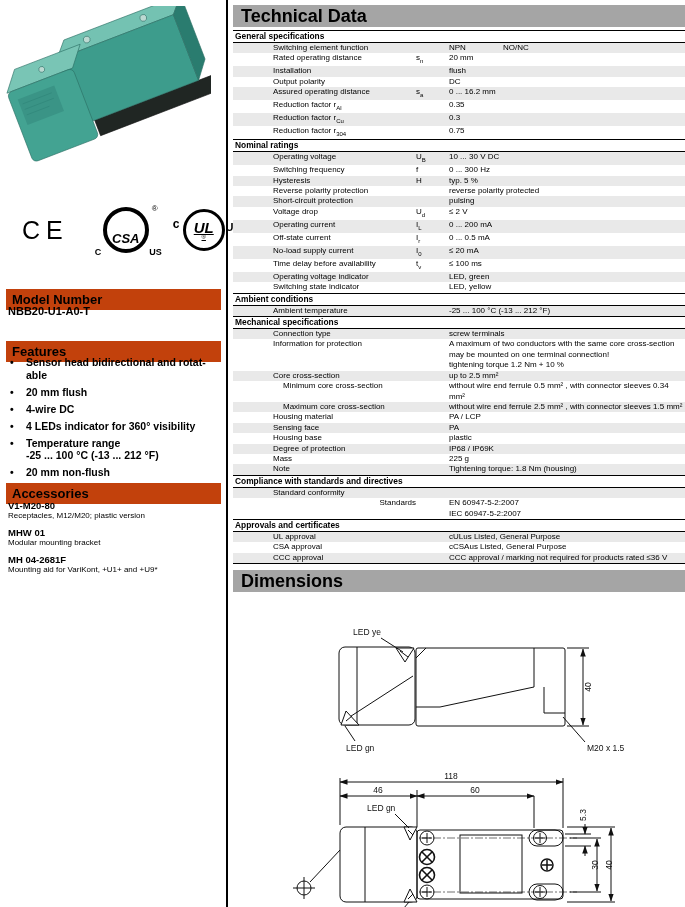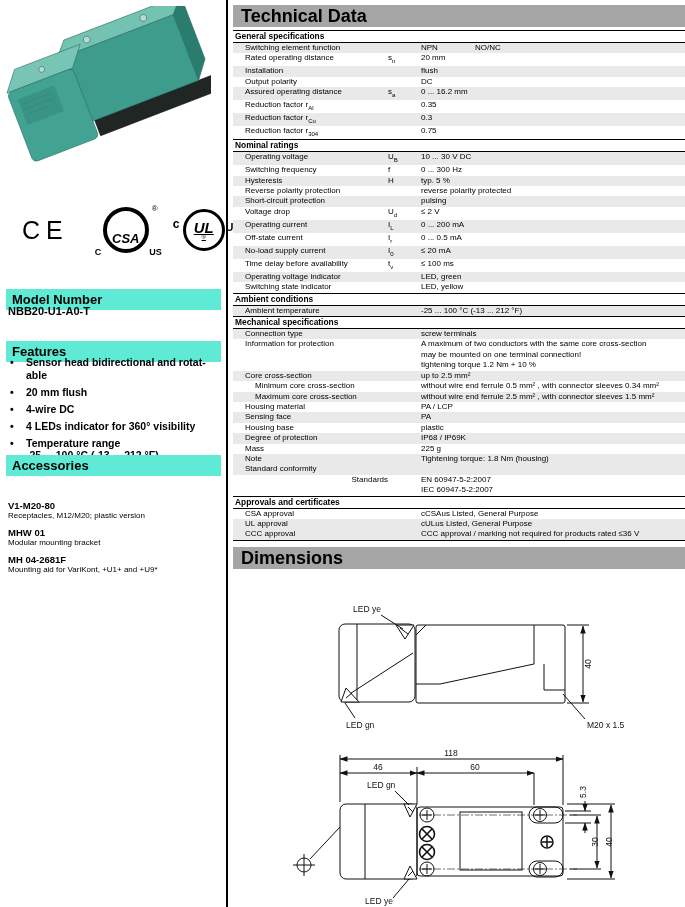--- a/index.html
+++ b/index.html
@@ -2,21 +2,21 @@
 <html><head>
 <meta charset="utf-8">
 <style>
   html,body{margin:0;padding:0;background:#fff;}
   .page{position:relative;width:685px;height:907px;background:#fff;overflow:hidden;
         font-family:"Liberation Sans",sans-serif;color:#000;}
   .divider{position:absolute;left:226px;top:0;width:2px;height:907px;background:#000;}
 
   
   .left{position:absolute;left:0;top:0;width:226px;height:907px;}
-  .bar-left{position:absolute;left:6px;width:203px;background:#5eead4;color:#000;
+  .bar-left{position:absolute;left:6px;width:203px;background:#c2410c;color:#000;
             font-size:13px;font-weight:bold;padding:3px 6px;}
   .product-figure{position:absolute;left:6px;top:6px;width:205px;height:192px;}
   .logos{position:absolute;left:10px;top:202px;width:210px;height:56px;display:flex;align-items:center;}
   .ce{font-size:25px;letter-spacing:6px;font-weight:400;margin-left:12px;}
   .logo-badge{position:relative;margin-left:34px;}
   .ring{width:38px;height:38px;border:4px solid #000;border-radius:50%;
         display:flex;align-items:center;justify-content:center;}
   .ring .main{font-weight:bold;font-style:italic;font-size:13px;margin-top:16px;}
   .ring2{width:36px;height:36px;border:3px solid #000;border-radius:50%;
         display:flex;align-items:center;justify-content:center;flex-direction:column;text-decoration:underline;}
@@ -36,21 +36,21 @@
   .acc-desc{font-size:8px;line-height:10px;}
 
   
   .right{position:absolute;left:233px;top:5px;width:452px;}
   .bar-big{background:#a5a5a5;font-size:18px;font-weight:bold;padding:3px 8px;height:16px;line-height:16px;}
   #tech-table{margin-top:3px;border-bottom:1px solid #000;}
   .sect-h{border-top:1px solid #000;border-bottom:1px solid #000;font-weight:bold;
           font-size:8.4px;line-height:11px;padding-left:2px;}
   .row{display:flex;font-size:8px;line-height:10.4px;}
   .row.alt{background:#e9e9e9;}
-  .lbl{flex:0 0 143px;padding-left:12px;}
+  .lbl{flex:0 0 143px;padding-left:12px;margin-left:28px;}
   .lbl.in1{flex-basis:133px;padding-left:22px;}
   .lbl.in2{flex-basis:125px;padding-left:30px;text-align:right;}
   .sym{flex:0 0 33px;}
   .val{flex:1;}
   .v1{display:inline-block;min-width:54px;}
   sub{font-size:6px;}
   .dwg{display:block;}
   svg text{font-family:"Liberation Sans",sans-serif;font-size:8.5px;fill:#111;}
 </style>
 </head>
@@ -127,21 +127,21 @@
           <span class="blt">•</span>
           <span class="ftxt">Temperature range
 -25 ... 100 °C (-13 ... 212 °F)</span>
         </li>
         <li>
           <span class="blt">•</span>
           <span class="ftxt">20 mm non-flush</span>
         </li>
       </ul>
 
-    <h2 class="bar-left" style="top:444px">Accessories</h2>
+    <h2 class="bar-left" style="top:472px">Accessories</h2>
     <div id="accessories-list">
         <div>
           <div class="acc-name">V1-M20-80</div>
           <div class="acc-desc">Receptacles, M12/M20; plastic version</div>
         </div>
         <div>
           <div class="acc-name">MHW 01</div>
           <div class="acc-desc">Modular mounting bracket</div>
         </div>
         <div>
@@ -316,43 +316,44 @@
         <div class="row">
           <div class="lbl">Mass</div>
           <div class="sym"></div>
           <div class="val"><span>225 g</span></div>
         </div>
         <div class="row alt">
           <div class="lbl">Note</div>
           <div class="sym"></div>
           <div class="val"><span>Tightening torque: 1.8 Nm (housing)</span></div>
         </div>
+        <div class="sect-h">Compliance with standards and directives</div>
         <div class="row alt">
           <div class="lbl">Standard conformity</div>
           <div class="sym"></div>
           <div class="val"><span></span></div>
         </div>
         <div class="row">
           <div class="lbl in2">Standards</div>
           <div class="sym"></div>
           <div class="val">
             <div class="vline">EN 60947-5-2:2007</div>
             <div class="vline">IEC 60947-5-2:2007</div>
           </div>
         </div>
         <div class="sect-h">Approvals and certificates</div>
+        <div class="row alt">
+          <div class="lbl">UL approval</div>
+          <div class="sym"></div>
+          <div class="val"><span>cULus Listed, General Purpose</span></div>
+        </div>
         <div class="row">
           <div class="lbl">CSA approval</div>
           <div class="sym"></div>
           <div class="val"><span>cCSAus Listed, General Purpose</span></div>
-        </div>
-        <div class="row alt">
-          <div class="lbl">UL approval</div>
-          <div class="sym"></div>
-          <div class="val"><span>cULus Listed, General Purpose</span></div>
         </div>
         <div class="row alt">
           <div class="lbl">CCC approval</div>
           <div class="sym"></div>
           <div class="val"><span>CCC approval / marking not required for products rated ≤36 V</span></div>
         </div>
       </div>
 
     <div class="bar-big" style="margin-top:6px">Dimensions</div>
 

